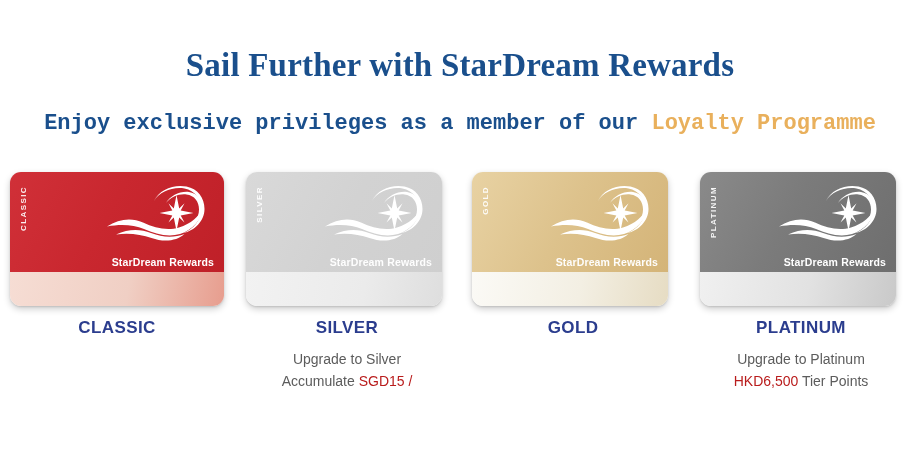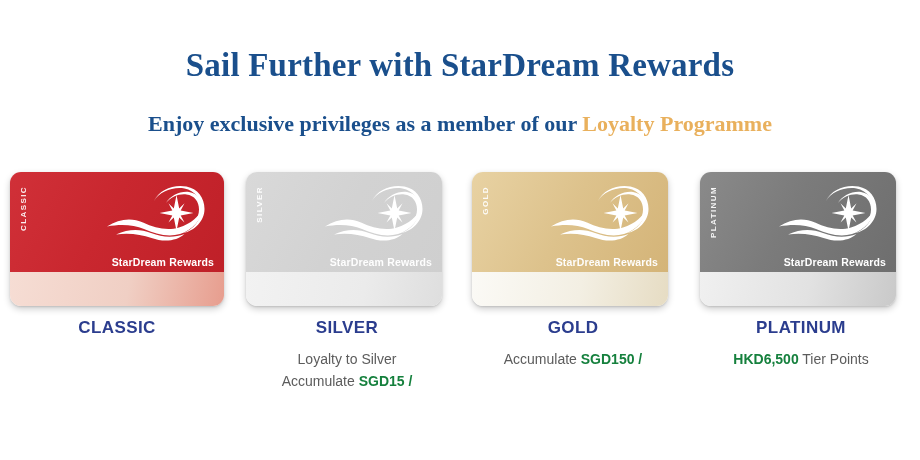--- a/index.html
+++ b/index.html
@@ -34,21 +34,21 @@
     letter-spacing: 0.2px;
     color: #1a4f8c;
     white-space: nowrap;
   }
   .subhead {
     position: absolute;
     top: 111px;
     left: 0;
     width: 920px;
     text-align: center;
-    font-family: Liberation Serif, serif;
+    font-family: Liberation Mono, monospace;
     font-weight: bold;
     font-size: 22px;
     color: #1a4f8c;
     white-space: nowrap;
   }
   .subhead .accent {
     color: #e9b05c;
   }
 
   
@@ -182,22 +182,22 @@
     margin: 0 0 10px 0;
     white-space: nowrap;
   }
   .tier-line {
     font-size: 14px;
     color: #5c5c5c;
     line-height: 22px;
     white-space: nowrap;
   }
   .tier-line .amt {
-    color: #15803d;
-    font-weight: bold;
+    color: #b91c1c;
+    font-weight: normal;
   }
   .tier-free {
     font-size: 14px;
     color: #cf2a30;
     font-weight: bold;
     line-height: 22px;
   }
 </style>
 </head>
 <body>
@@ -297,29 +297,29 @@
   </div>
 
   <div class="info-row">
 
     <div class="info-col" style="left:2px;">
       <div class="tier-title">CLASSIC</div>
     </div>
 
     <div class="info-col" style="left:232px;">
       <div class="tier-title">SILVER</div>
-      <div class="tier-line">Loyalty to Silver</div>
+      <div class="tier-line">Upgrade to Silver</div>
       <div class="tier-line"><span>Accumulate </span><span class="amt">SGD15</span><span class="amt"> /</span></div>
     </div>
 
     <div class="info-col" style="left:458px;">
       <div class="tier-title">GOLD</div>
-      <div class="tier-line"><span>Accumulate </span><span class="amt">SGD150</span><span class="amt"> /</span></div>
     </div>
 
     <div class="info-col" style="left:686px;">
       <div class="tier-title">PLATINUM</div>
+      <div class="tier-line">Upgrade to Platinum</div>
       <div class="tier-line"><span class="amt">HKD6,500</span><span> Tier Points</span></div>
     </div>
 
   </div>
 
 </div>
 
 </body></html>

